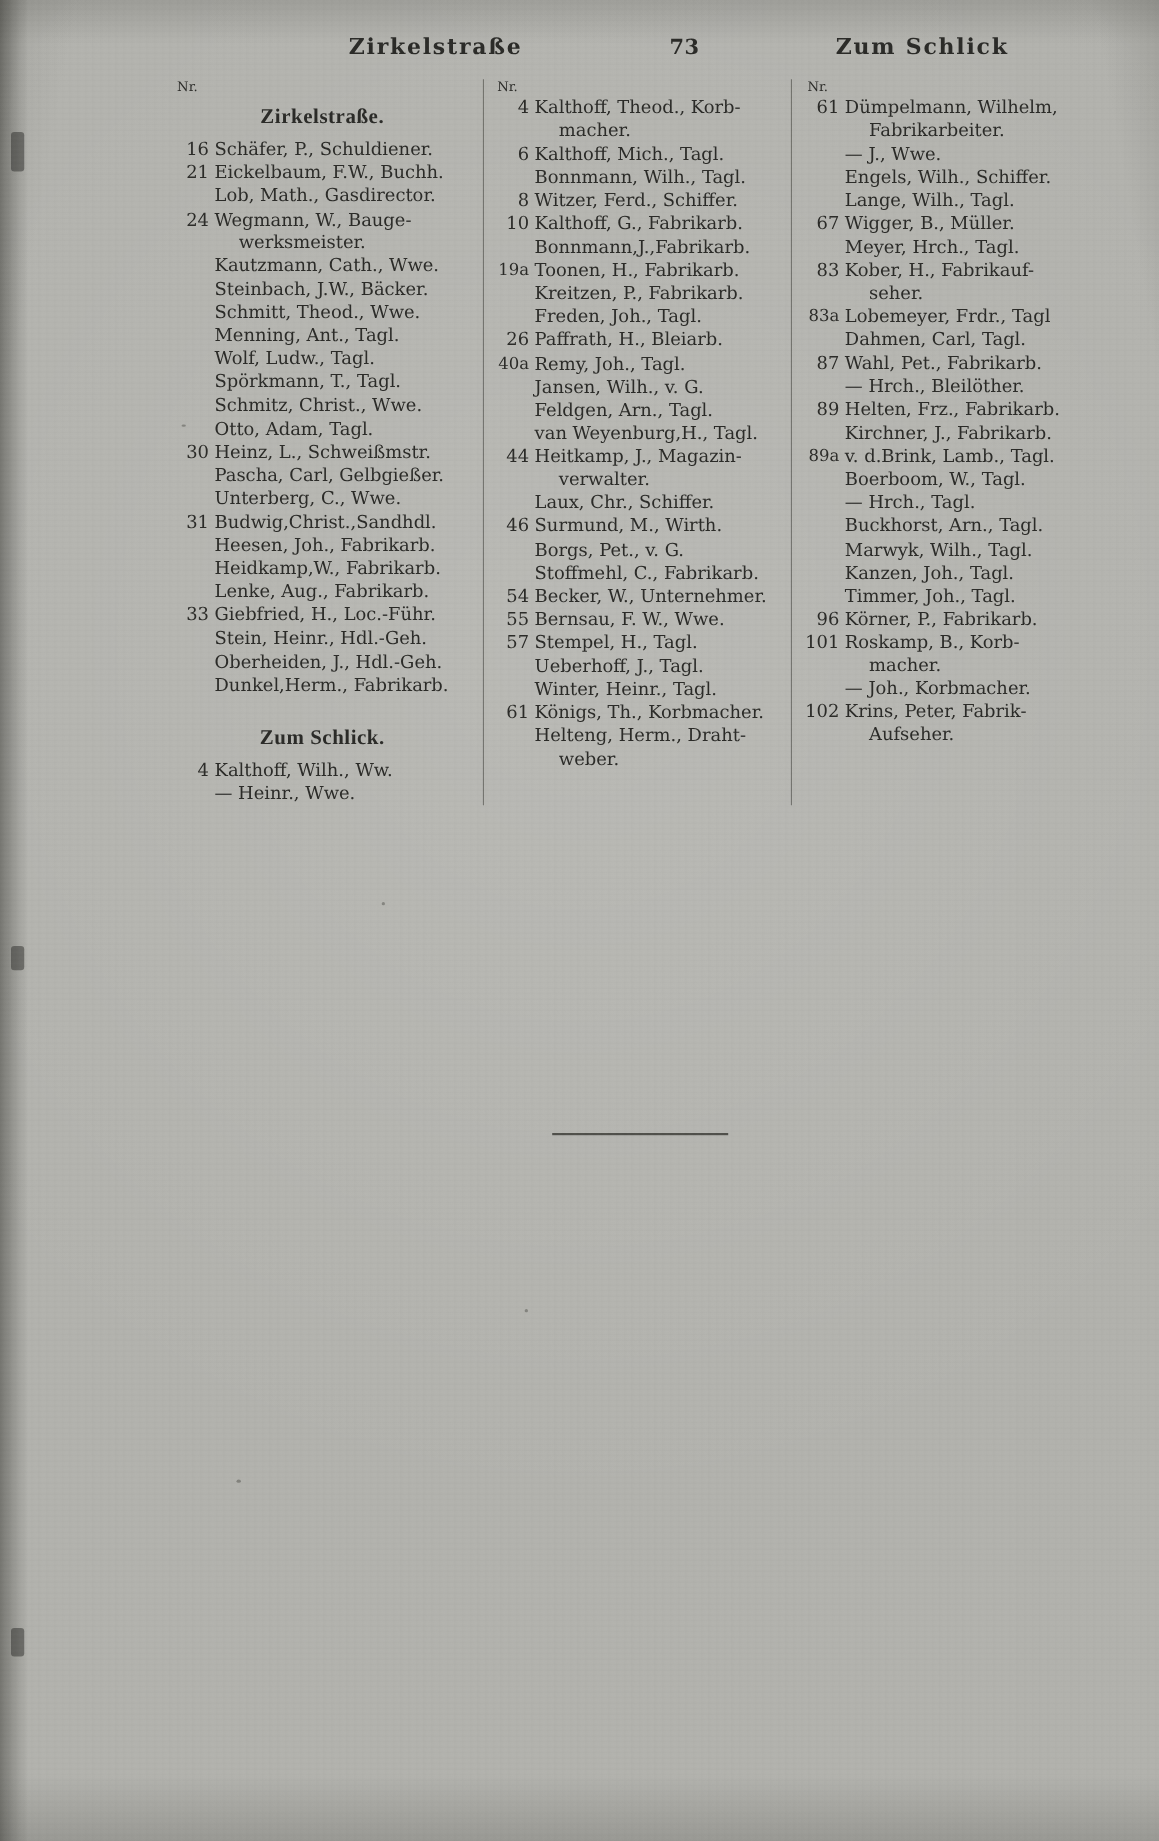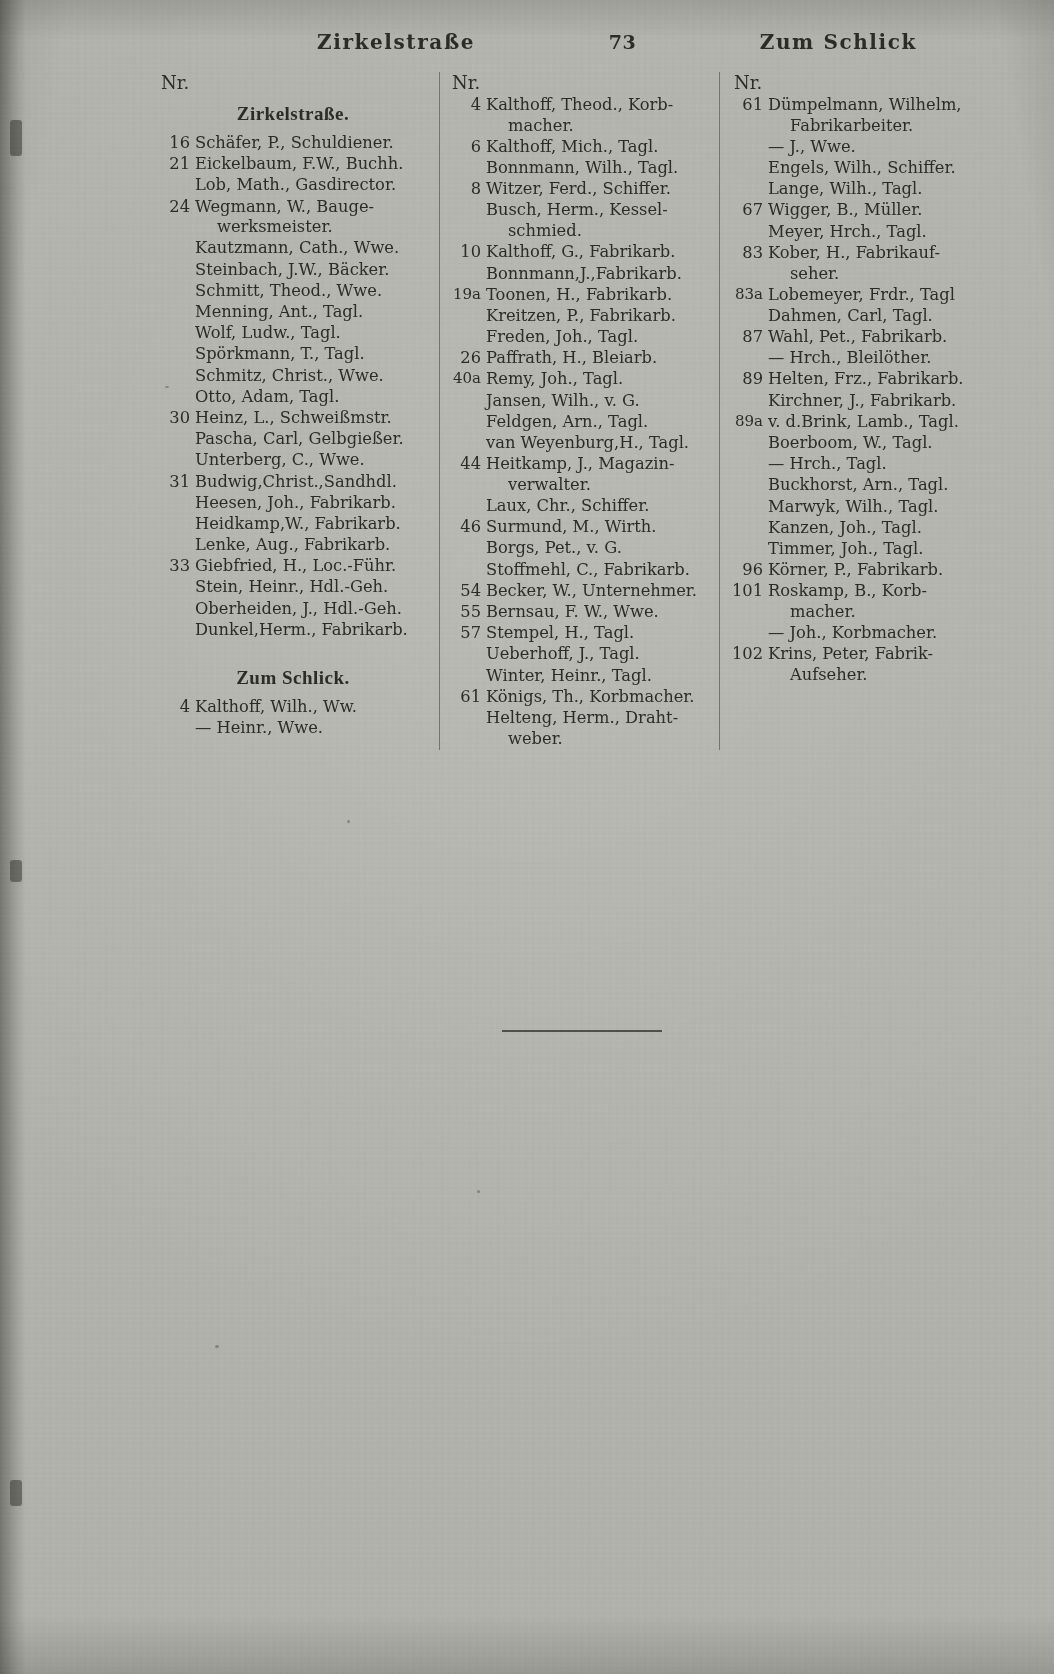--- a/index.html
+++ b/index.html
@@ -84,21 +84,21 @@
   }
   .col {
     position: relative;
     box-sizing: border-box;
   }
   .col-1 { width: 280px; padding-right: 12px; }
   .col-2 { width: 280px; padding-left: 10px; padding-right: 12px; border-left: 1px solid rgba(60,60,55,0.55);}
   .col-3 { width: 278px; padding-left: 12px; border-left: 1px solid rgba(60,60,55,0.55);}
 
   .nr-label {
-    font-size: 18px;
+    font-size: 12px;
     margin-bottom: 2px;
     margin-left: 2px;
   }
   .section-title {
     text-align: center;
     font-weight: bold;
     font-size: 19px;
     margin: 10px 0 8px 0;
     letter-spacing: 0.5px;
     font-family: Liberation Serif, serif;
@@ -286,24 +286,20 @@
           </div>
         <div class="entry">
             <span class="num"></span>
             <span class="txt">Bonnmann, Wilh., Tagl.</span>
           </div>
         <div class="entry">
             <span class="num">8</span>
             <span class="txt">Witzer, Ferd., Schiffer.</span>
           </div>
         <div class="entry">
-            <span class="num"></span>
-            <span class="txt"><span>Busch,  Herm.,  Kessel-</span><span class="cont">schmied.</span></span>
-          </div>
-        <div class="entry">
             <span class="num">10</span>
             <span class="txt">Kalthoff, G., Fabrikarb.</span>
           </div>
         <div class="entry">
             <span class="num"></span>
             <span class="txt">Bonnmann,J.,Fabrikarb.</span>
           </div>
         <div class="entry">
             <span class="num small">19a</span>
             <span class="txt">Toonen,  H.,  Fabrikarb.</span>

